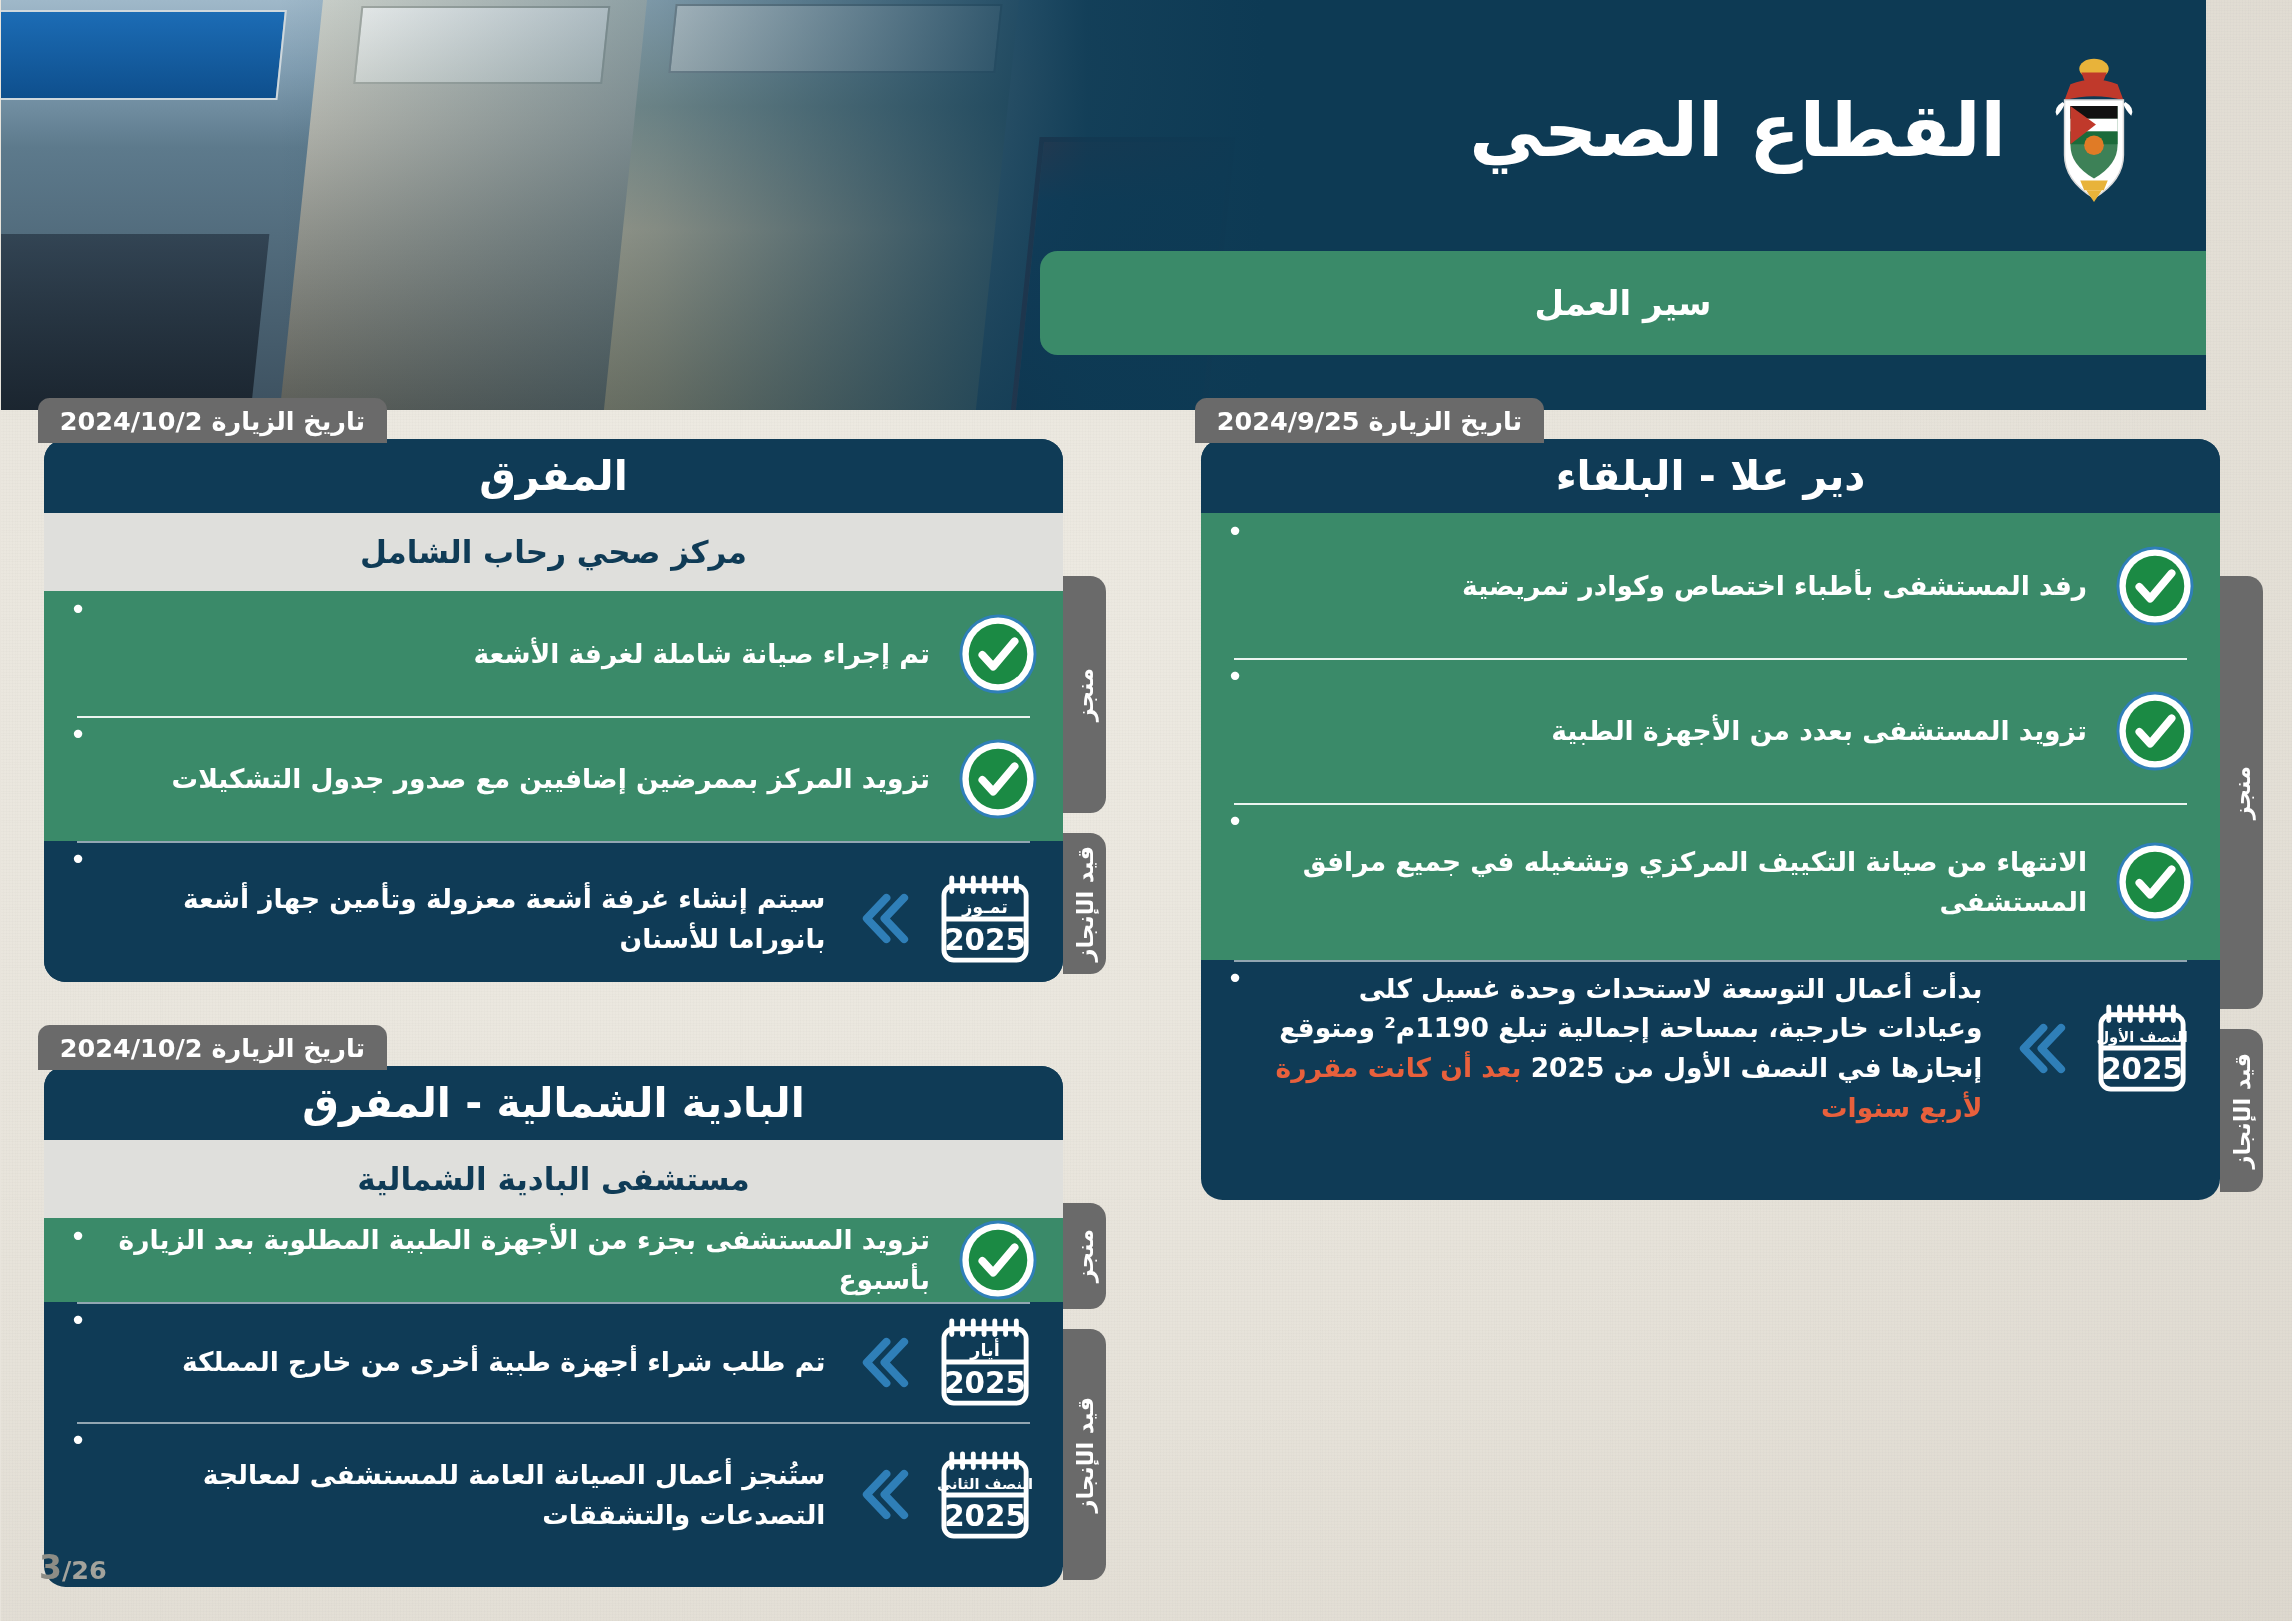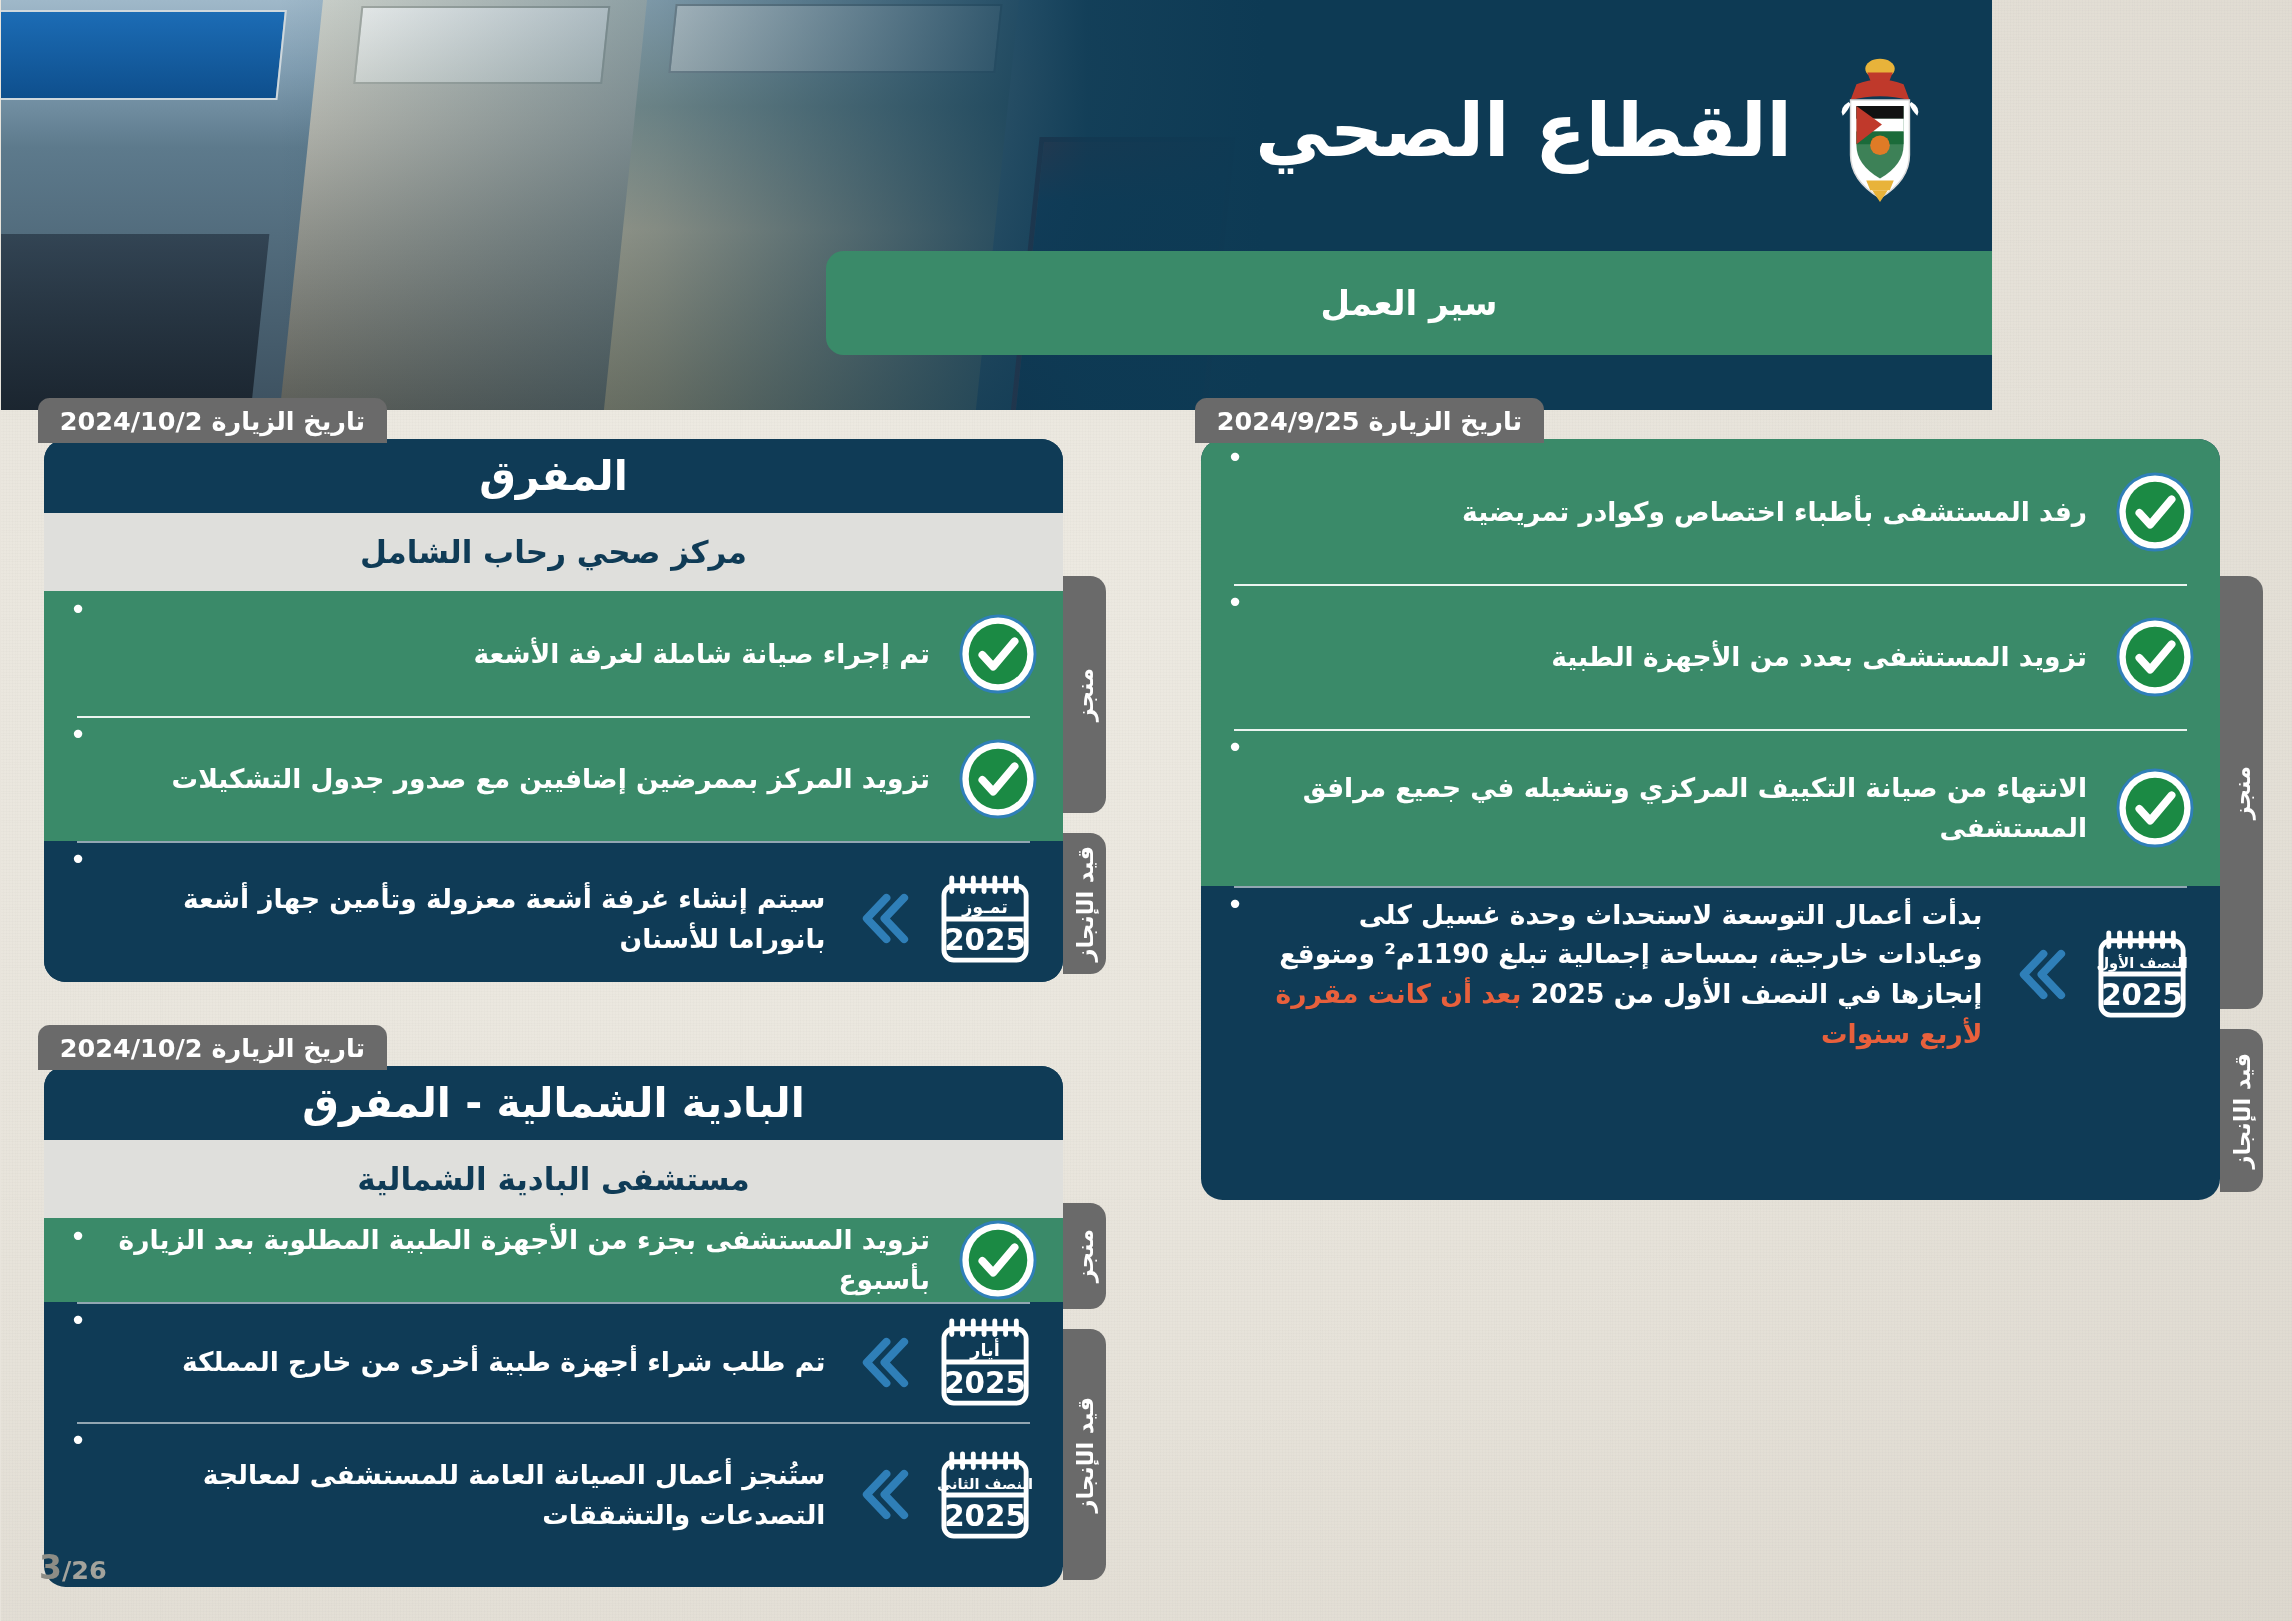--- a/index.html
+++ b/index.html
@@ -23,21 +23,21 @@
     background:
       repeating-linear-gradient(0deg, rgba(0,0,0,.012) 0 1px, transparent 1px 2.9px),
       repeating-linear-gradient(90deg, rgba(0,0,0,.012) 0 1px, transparent 1px 2.9px),
       radial-gradient(ellipse at 30% 40%, #efece4 0%, #e6e2d9 60%, #ddd8ce 100%);
   }
 
   
   .header {
     position: absolute;
     top: 0; left: 0;
-    width: 1992px;
+    width: 2206px;
     height: 410px;
     background: #0d3a54;
     overflow: hidden;
   }
 
   
   .photo-strip {
     position: absolute;
     top: 0; left: 0;
     width: 1264px;
@@ -298,20 +298,21 @@
 
     <div class="side-tab" style="right:-43px; top:137px; height:433px">
           <span>منجز</span>
         </div>
 
     <div class="side-tab" style="right:-43px; top:590px; height:163px">
           <span>قيد الإنجاز</span>
         </div>
 
     <div class="card-inner">
+      <div class="card-title">دير علا - البلقاء</div>
       <div class="rows">
             <div class="row done" style="height:145px">
       <svg class="check-icon" viewBox="0 0 82 82">
     <ellipse cx="41" cy="41" rx="38" ry="39" fill="#ffffff" stroke="#2f7fb8" stroke-width="3"></ellipse>
     <ellipse cx="41" cy="41" rx="30" ry="31" fill="#1b8a44"></ellipse>
     <path d="M25 42 L36 54 L58 28" fill="none" stroke="#ffffff" stroke-width="8" stroke-linecap="round" stroke-linejoin="round"></path>
   </svg>
 
       <div class="row-text"><span>رفد المستشفى بأطباء اختصاص وكوادر تمريضية</span></div>
       <div class="bullet">•</div>

